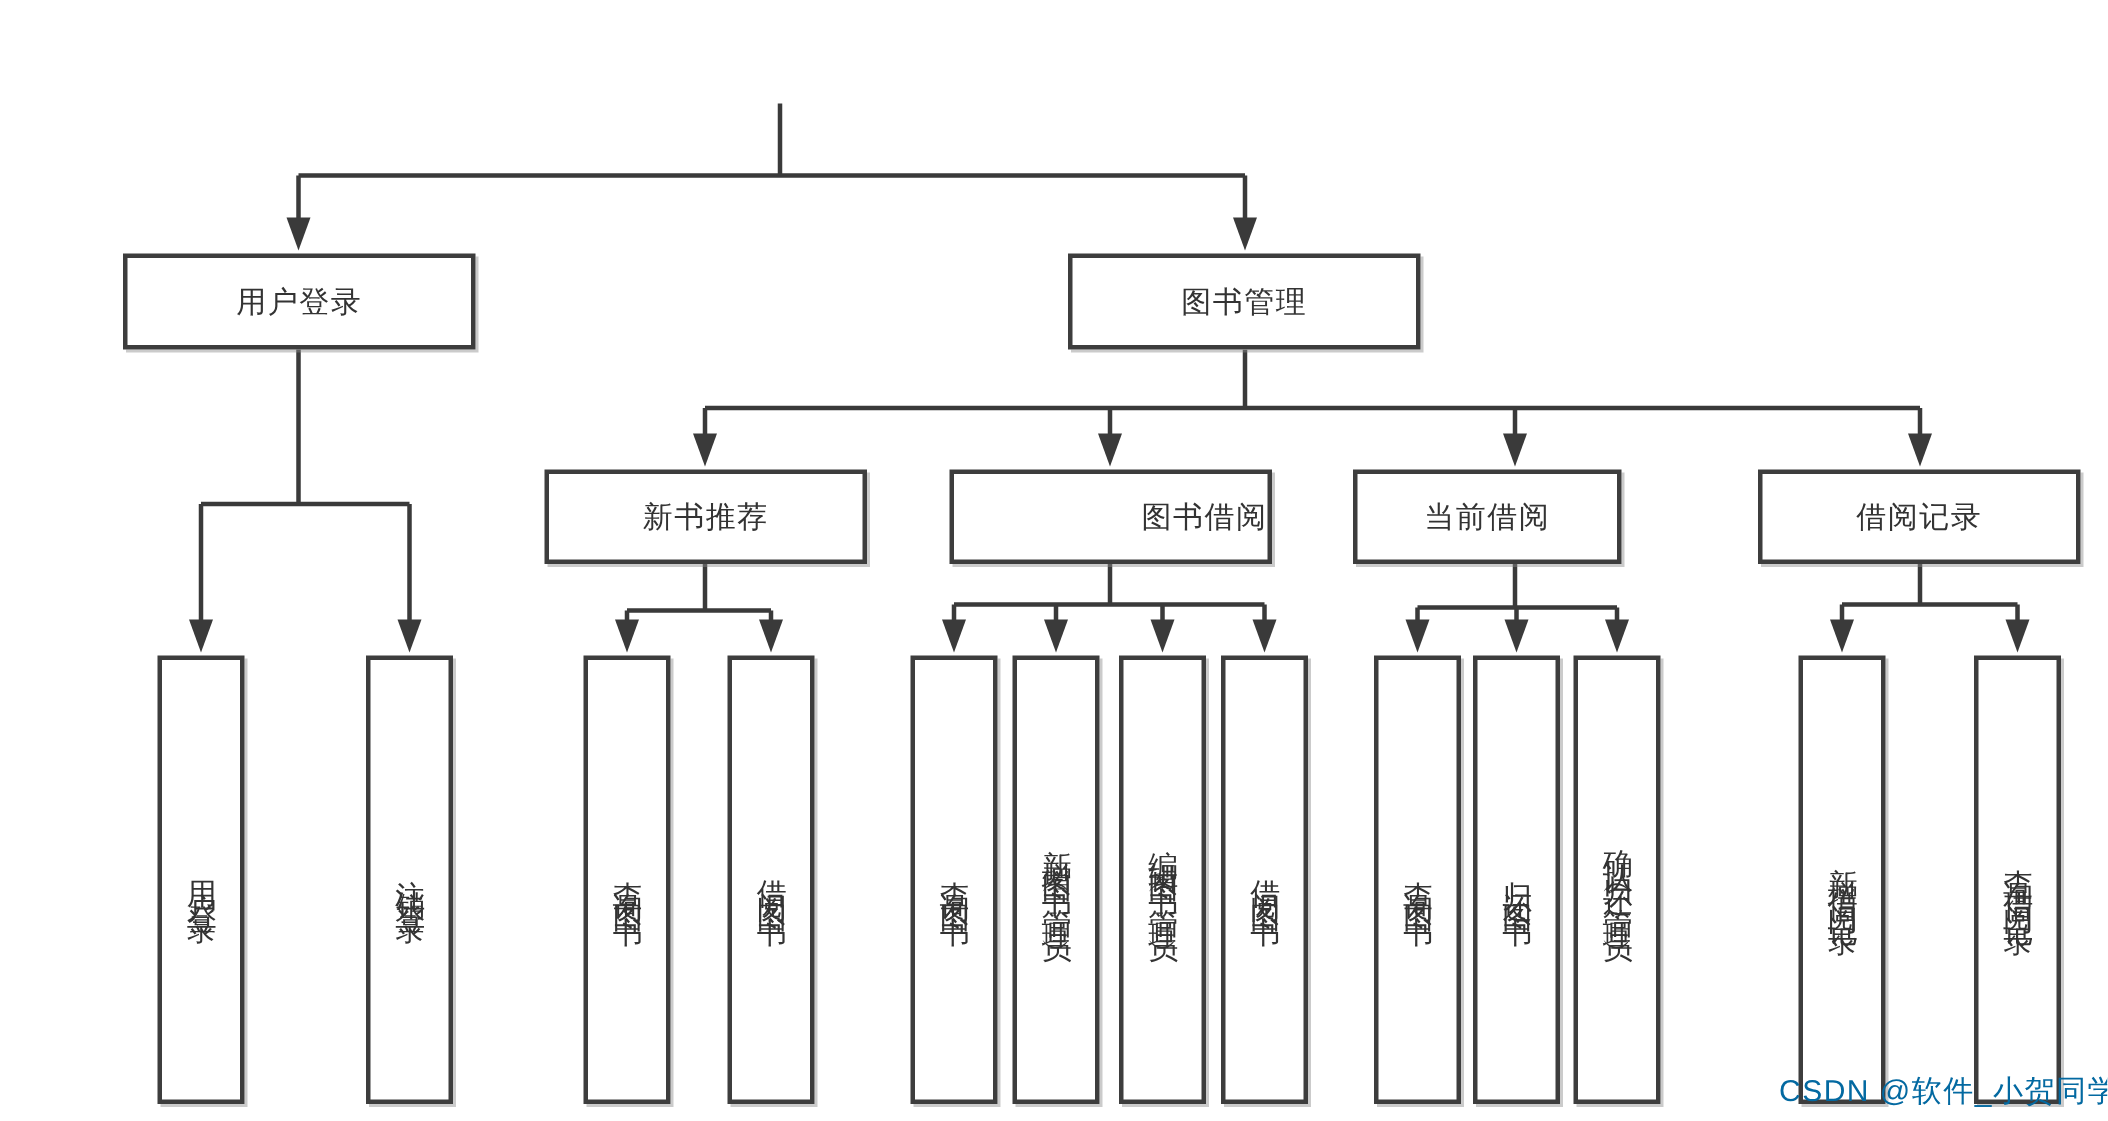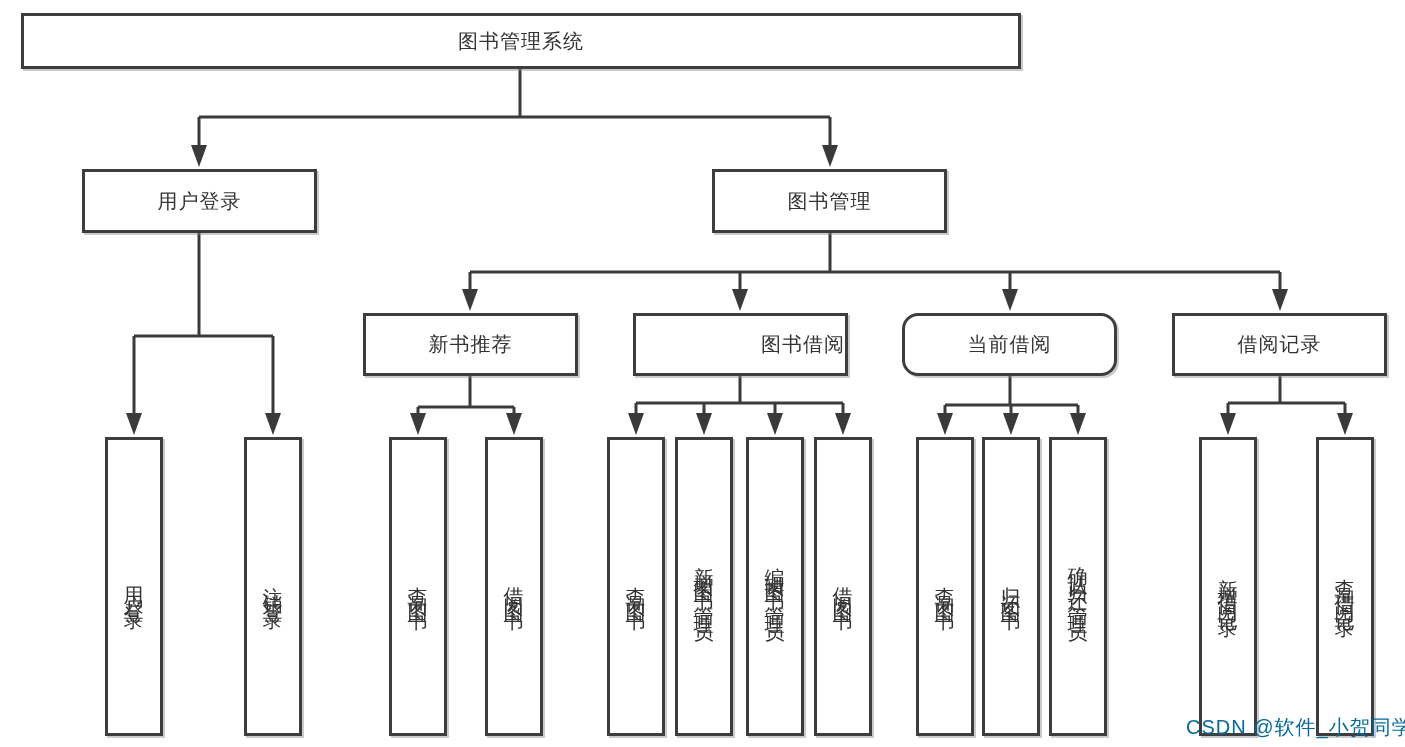--- a/index.html
+++ b/index.html
@@ -67,38 +67,35 @@
       <polygon points="1003,413 1019,413 1011,435"></polygon>
       <polygon points="1070,413 1086,413 1078,435"></polygon>
     </g>
     <g>
       <path d="M1280 376 V403 M1228 403 H1345 M1228 403 V419 M1345 403 V419"></path>
       <polygon points="1220,413 1236,413 1228,435"></polygon>
       <polygon points="1337,413 1353,413 1345,435"></polygon>
     </g>
   </svg>
 
-  <div class="node hnode" style="left:21px;top:13px;width:1000px;height:56px;">
-    <span>图书管理系统</span>
-  </div>
 
   <div class="node hnode" style="left:82px;top:169px;width:235px;height:64px;">
     <span>用户登录</span>
   </div>
   <div class="node hnode" style="left:363px;top:313px;width:215px;height:63px;">
     <span>新书推荐</span>
   </div>
 
   <div class="node hnode" style="left:712px;top:169px;width:235px;height:64px;">
     <span>图书管理</span>
   </div>
   <div class="node hnode" style="left:633px;top:313px;width:215px;height:63px;justify-content:flex-end;">
     <span>图书借阅</span>
   </div>
-  <div class="node hnode" style="left:902px;top:313px;width:215px;height:63px;border-radius:16px;">
+  <div class="node hnode" style="left:902px;top:313px;width:179px;height:63px;">
     <span>当前借阅</span>
   </div>
   <div class="node hnode" style="left:1172px;top:313px;width:215px;height:63px;">
     <span>借阅记录</span>
   </div>
 
   <div class="node vnode" style="left:105px;top:437px;">
     <span class="vtext">用户登录</span>
   </div>
   <div class="node vnode" style="left:244px;top:437px;">

